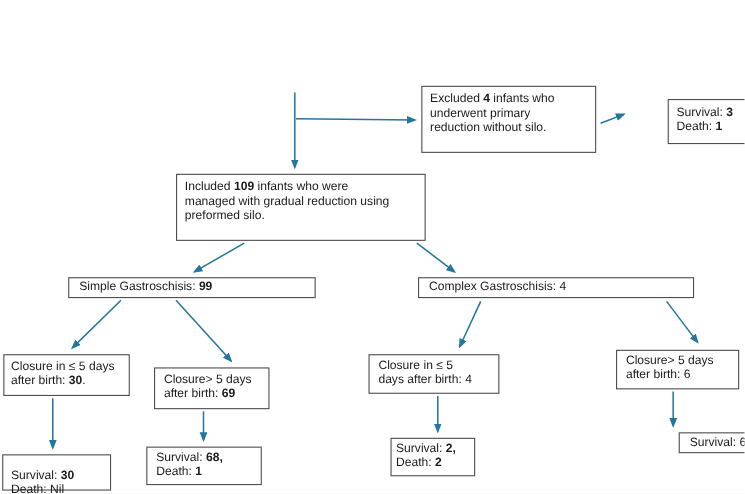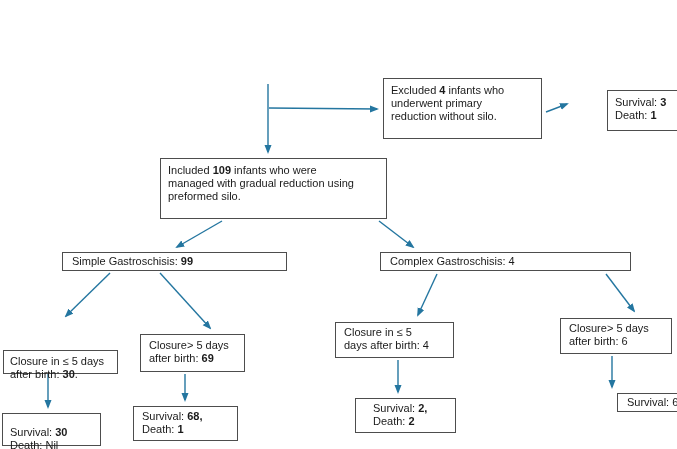--- a/index.html
+++ b/index.html
@@ -71,21 +71,21 @@
     </div>
 
   <div class="node tight" style="left:62px;top:252px;width:225px;height:19px;">
       <div><span>Simple Gastroschisis: </span><b>99</b></div>
     </div>
 
   <div class="node tight" style="left:380px;top:252px;width:251px;height:19px;">
       <div><span>Complex Gastroschisis: 4</span></div>
     </div>
 
-  <div class="node" style="left:3px;top:322px;width:115px;height:24px;padding:4px 6px;margin-top:28px;">
+  <div class="node" style="left:3px;top:322px;width:115px;height:38px;padding:4px 6px;">
       <div><span>Closure in ≤ 5 days</span></div>
       <div><span>after birth: </span><b>30</b><span>.</span></div>
     </div>
 
   <div class="node" style="left:140px;top:334px;width:105px;height:38px;padding:4px 8px;">
       <div><span>Closure&gt; 5 days</span></div>
       <div><span>after birth: </span><b>69</b></div>
     </div>
 
   <div class="node" style="left:335px;top:322px;width:119px;height:36px;padding:3px 8px;">
@@ -101,21 +101,21 @@
   <div class="node" style="left:2px;top:413px;width:99px;height:33px;padding:12px 7px;">
       <div><span>Survival: </span><b>30</b></div>
       <div><span>Death: Nil</span></div>
     </div>
 
   <div class="node" style="left:133px;top:406px;width:105px;height:35px;padding:3px 8px;">
       <div><span>Survival: </span><b>68,</b></div>
       <div><span>Death: </span><b>1</b></div>
     </div>
 
-  <div class="node" style="left:355px;top:398px;width:101px;height:35px;padding:3px 17px;">
+  <div class="node" style="left:355px;top:398px;width:77px;height:35px;padding:3px 4px;">
       <div><span>Survival: </span><b>2,</b></div>
       <div><span>Death: </span><b>2</b></div>
     </div>
 
   <div class="node tight" style="left:573px;top:393px;width:95px;height:19px;margin-left:44px;">
       <div><span>Survival: 6</span></div>
     </div>
 
 </div>
 

